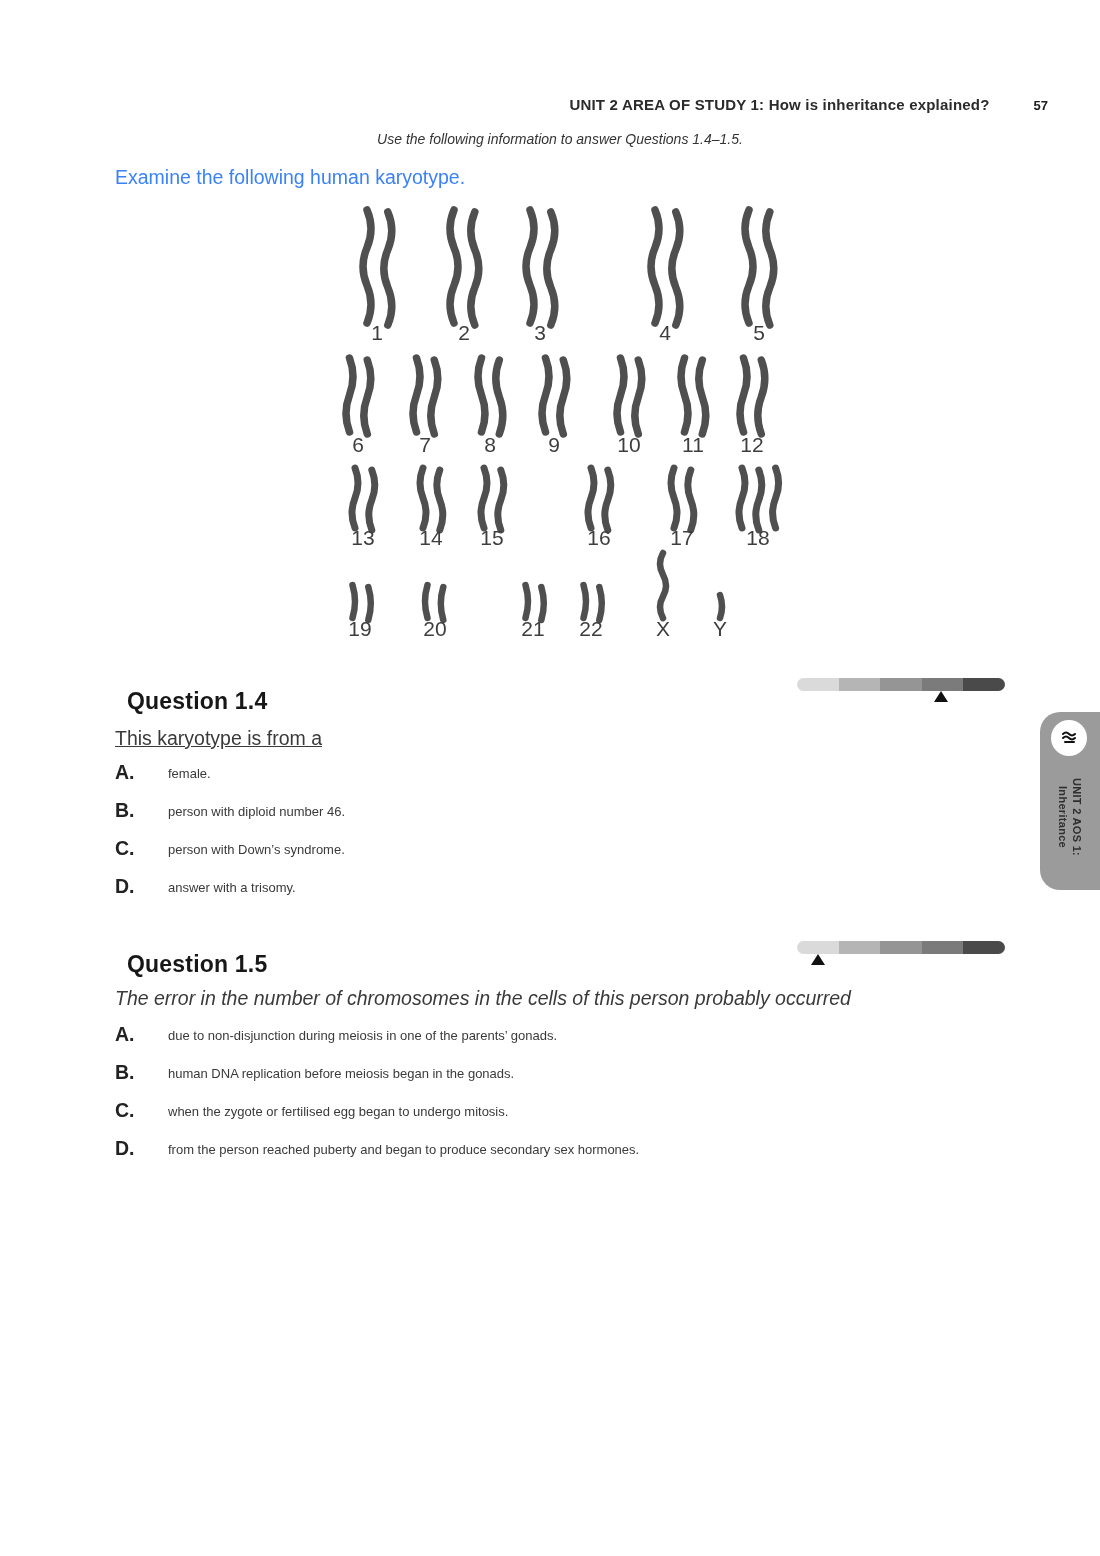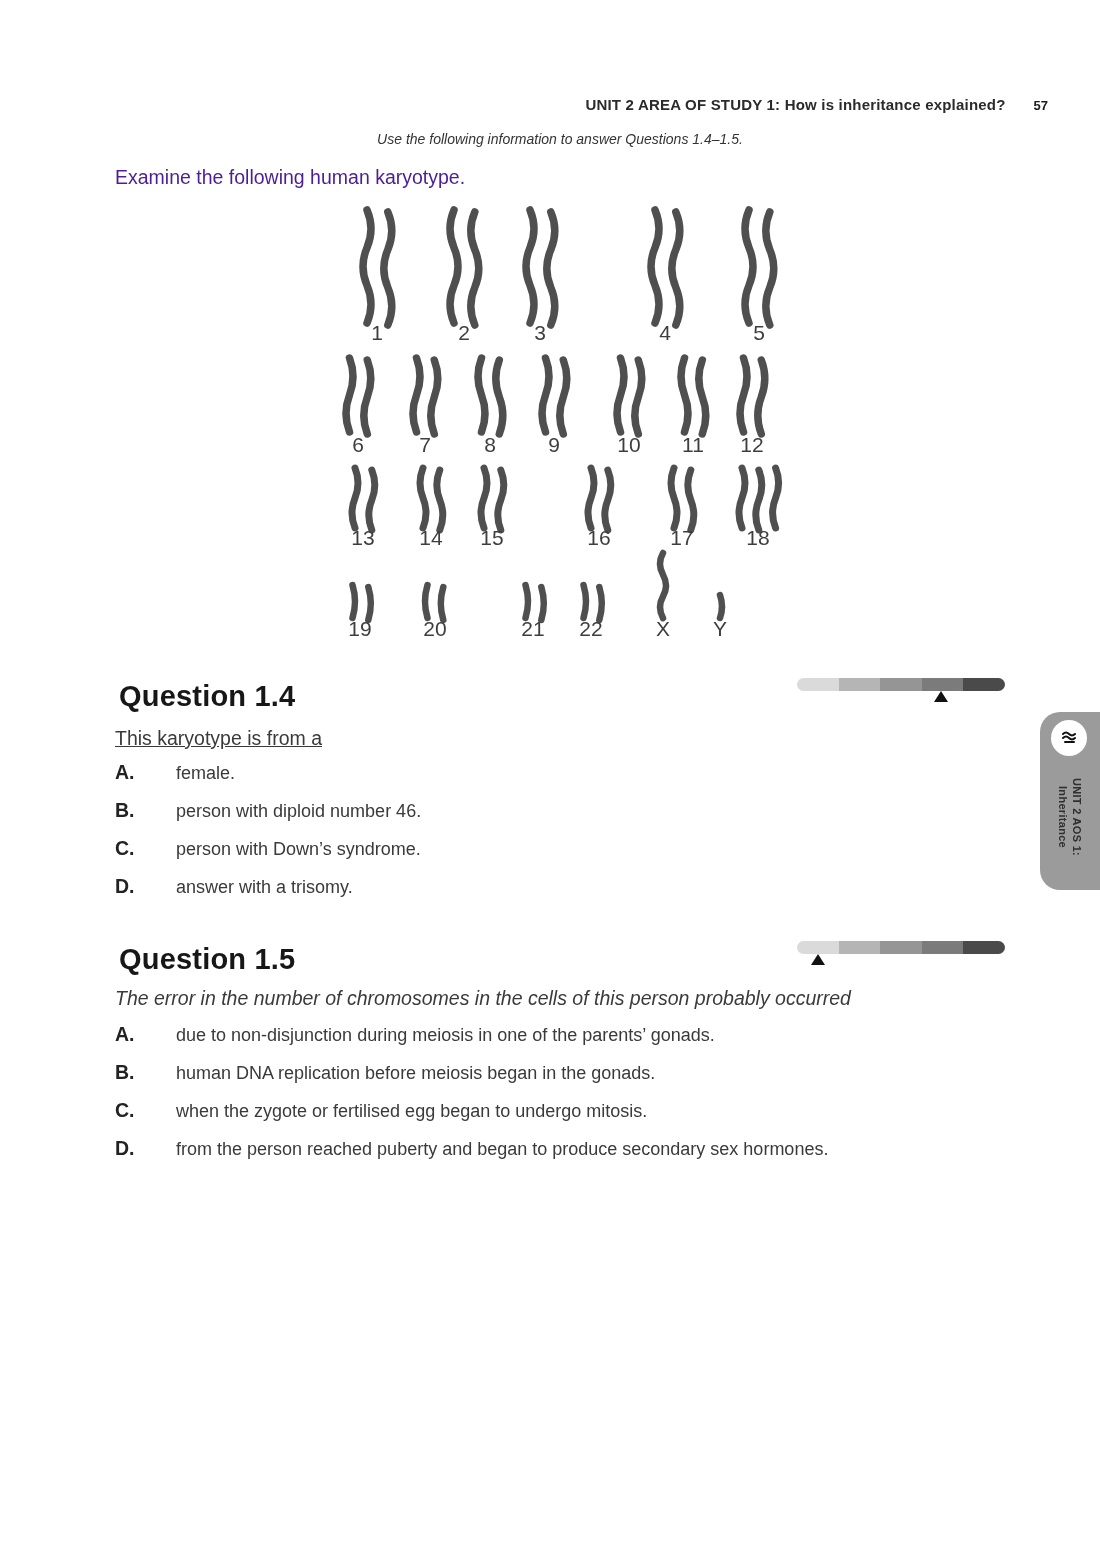--- a/index.html
+++ b/index.html
@@ -7,58 +7,58 @@
     position:relative;
     width:1100px;height:1556px;
     background:#ffffff;
     font-family:"Liberation Sans","DejaVu Sans",sans-serif;
     color:#3b3b3b;
     overflow:hidden;
   }
   
   .hdr{
     position:absolute;top:74px;right:52px;
-    display:flex;align-items:baseline;gap:28px;
+    display:flex;align-items:baseline;gap:44px;
   }
   .hdr-title{font-size:15px;font-weight:700;color:#2b2b2b;letter-spacing:.2px;}
   .hdr-page{font-size:13px;font-weight:800;color:#1c1c1c;margin-top:24px;}
   
   .instruction{
     position:absolute;top:131px;left:115px;width:890px;
     text-align:center;font-style:italic;font-size:14px;color:#343434;
   }
   .lead{
     position:absolute;top:166px;left:115px;
-    font-size:19.5px;color:#4c1d95;
+    font-size:19.5px;color:#3b82f6;
   }
   
   .karyo{position:absolute;left:330px;top:200px;}
   .karyo text{font-size:21px;fill:#3e3e3e;}
   
   .question{position:absolute;left:115px;width:890px;}
   .q-head{
-    margin:4px;font-size:29px;font-weight:800;color:#171717;letter-spacing:.2px;
+    margin:12px;font-size:23px;font-weight:800;color:#171717;letter-spacing:.2px;
   }
   .diff{
     position:absolute;left:682px;top:2px;width:208px;height:26px;
   }
   .diff-bar{
     width:208px;height:13px;border-radius:8px;overflow:hidden;display:flex;
   }
   .diff-bar span{flex:1;height:100%;}
   .diff-marker{
     position:absolute;top:13px;width:0;height:0;
     border-left:7px solid transparent;border-right:7px solid transparent;
     border-bottom:11px solid #111111;
   }
   .stem{position:absolute;left:0;margin:0;font-size:19.5px;color:#3a3a3a;}
   .options{position:absolute;left:0;}
   .opt-row{display:grid;grid-template-columns:53px 1fr;margin-bottom:13px;min-height:24px;}
   .opt-letter{font-weight:700;color:#222222;font-size:19.5px;}
-  .opt-text{font-size:18px;color:#3a3a3a;max-width:710px;line-height:25px;margin-left:8px;}
+  .opt-text{font-size:13px;color:#3a3a3a;max-width:710px;line-height:25px;}
   .q0 .stem{top:51px;text-decoration:underline;} .q0 .options{top:85px;}
   .q1 .stem{top:48px;font-style:italic;} .q1 .options{top:84px;}
   
   .side-tab{
     position:absolute;right:0;top:712px;width:60px;height:178px;
     border-radius:20px 0 0 20px;
   }
   .tab-circle{
     position:absolute;top:8px;left:11px;width:36px;height:36px;border-radius:50%;
     background:#ffffff;display:flex;align-items:center;justify-content:center;

